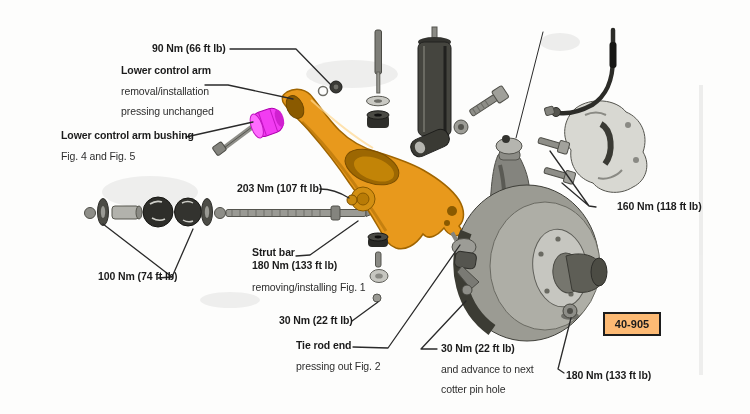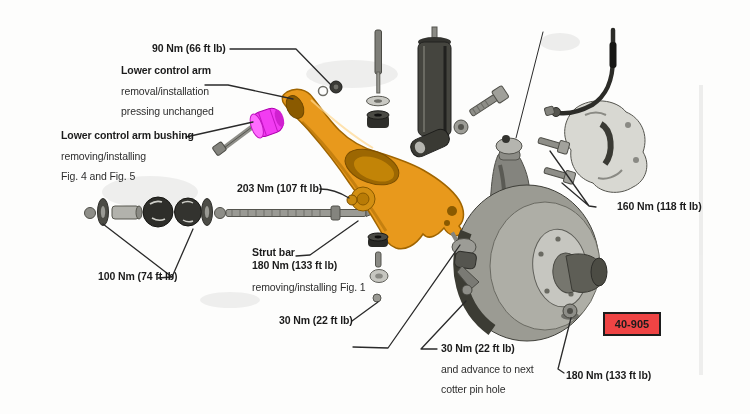--- a/index.html
+++ b/index.html
@@ -3,21 +3,21 @@
 <meta charset="utf-8">
 <style>
   html,body{margin:0;padding:0;background:#ffffff;}
   #stage{position:relative;width:750px;height:414px;background:#fdfdfc;overflow:hidden;
          font-family:"Liberation Sans",sans-serif;}
   svg{position:absolute;left:0;top:0;}
   .lbl{position:absolute;font-size:10.5px;font-weight:bold;color:#1b1b1b;
        white-space:nowrap;letter-spacing:-0.1px;line-height:11.5px;z-index:2;}
   .lbl .sub{font-weight:normal;color:#2e2e2e;margin-top:9px;}
   .figbox{position:absolute;left:603px;top:312px;width:54px;height:20px;
-          border:2px solid #1d1d1d;background:#ef4444;display:flex;align-items:center;
+          border:2px solid #1d1d1d;background:#fdba74;display:flex;align-items:center;
           justify-content:center;font-size:11px;font-weight:bold;color:#1b1b1b;z-index:2;}
 </style>
 </head>
 <body>
 
 <div id="stage">
 
 <svg width="750" height="414" viewBox="0 0 750 414">
 
   <g opacity="0.06">
@@ -216,36 +216,39 @@
 <div class="lbl" style="left:152px;top:43px">90 Nm (66 ft lb)</div>
 
 <div class="lbl" style="left:121px;top:65px">
   <div>Lower control arm</div>
   <div class="sub">removal/installation</div>
   <div class="sub">pressing unchanged</div>
 </div>
 
 <div class="lbl" style="left:61px;top:130px">
   <div>Lower control arm bushing</div>
-  <div class="sub">removing/installing</div>
   <div class="sub">Fig. 4 and Fig. 5</div>
 </div>
 
 <div class="lbl" style="left:237px;top:183px">203 Nm (107 ft lb)</div>
 
 <div class="lbl" style="left:252px;top:246px;line-height:13px">
   <div>Strut bar</div>
   <div>180 Nm (133 ft lb)</div>
   <div class="sub">removing/installing Fig. 1</div>
 </div>
 
 <div class="lbl" style="left:98px;top:271px">100 Nm (74 ft lb)</div>
 
 <div class="lbl" style="left:279px;top:315px">30 Nm (22 ft lb)</div>
 
+<div class="lbl" style="left:296px;top:340px">
+  <div>Tie rod end</div>
+  <div class="sub">pressing out Fig. 2</div>
+</div>
 
 <div class="lbl" style="left:441px;top:343px">
   <div>30 Nm (22 ft lb)</div>
   <div class="sub">and advance to next</div>
   <div class="sub">cotter pin hole</div>
 </div>
 
 <div class="lbl" style="left:617px;top:201px">160 Nm (118 ft lb)</div>
 
 <div class="lbl" style="left:566px;top:370px">180 Nm (133 ft lb)</div>

